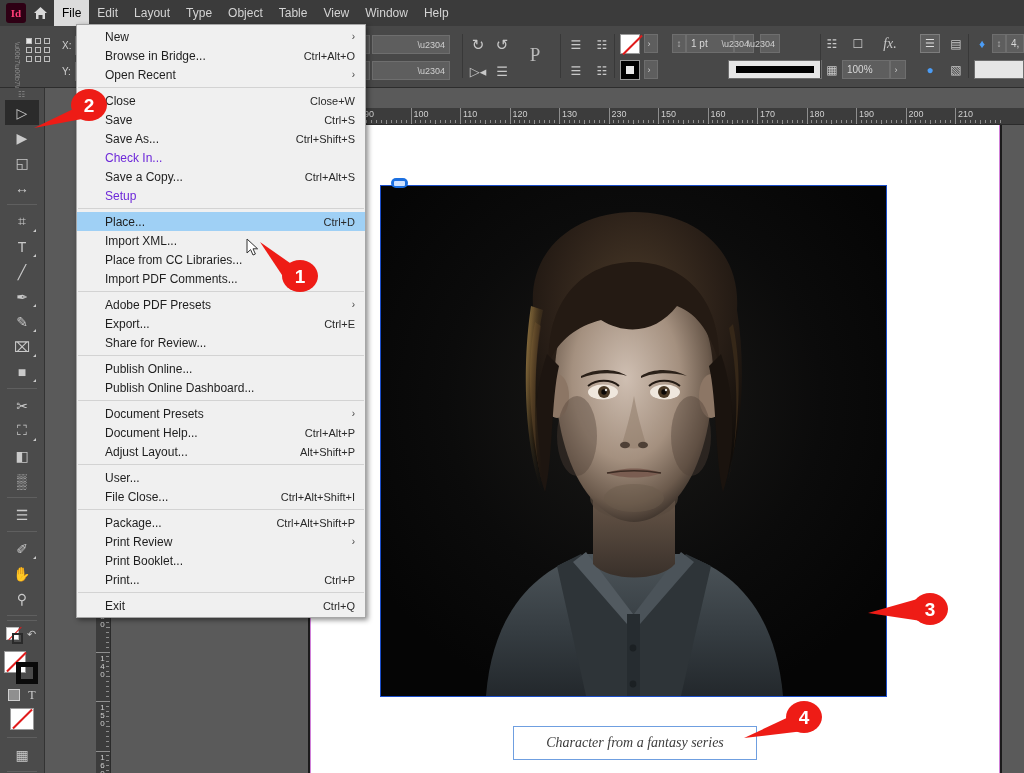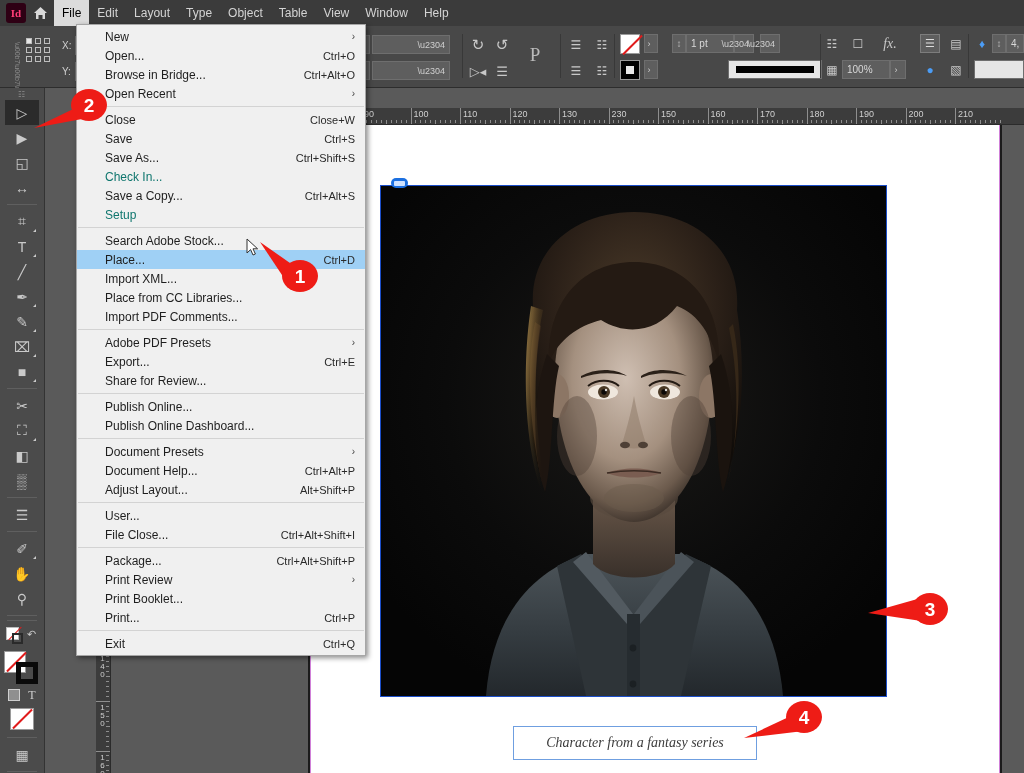--- a/index.html
+++ b/index.html
@@ -135,21 +135,21 @@
     position:absolute;left:76px;top:24px;width:290px;
     background:#f0f0f0;border:1px solid #a6a6a6;
     box-shadow:2px 2px 5px rgba(0,0,0,.45);
     padding:2px 0; z-index:50;
   }
   .mi{
     height:19px;display:flex;align-items:center;
     padding:0 10px 0 28px;color:#1e1e1e;font-size:12px;position:relative;
   }
   .mi.hl{background:#9fd0f5;}
-  .mi.dis{color:#0f766e;}
+  .mi.dis{color:#6d28d9;}
   .mi .sc{margin-left:auto;font-size:11px;color:#2a2a2a;}
   .mi .arw{margin-left:auto;color:#444;font-size:10px;}
   .mdiv{height:1px;background:#d3d3d3;margin:3px 1px;}
 
   
   .callout{position:absolute;z-index:80;}
 
   #cursor{position:absolute;left:246px;top:238px;z-index:70;}
 </style>
 </head>
@@ -832,24 +832,20 @@
     <span id="captiontext">Character from a fantasy series</span>
   </div>
 </div>
 
 <div id="filemenu">
     <div class="mi">
       <span>New</span>
       <span class="arw">›</span>
     </div>
     <div class="mi">
-      <span>Open...</span>
-      <span class="sc">Ctrl+O</span>
-    </div>
-    <div class="mi">
       <span>Browse in Bridge...</span>
       <span class="sc">Ctrl+Alt+O</span>
     </div>
     <div class="mi">
       <span>Open Recent</span>
       <span class="arw">›</span>
     </div>
     <div class="mdiv"></div>
     <div class="mi">
       <span>Close</span>
@@ -867,23 +863,20 @@
       <span>Check In...</span>
     </div>
     <div class="mi">
       <span>Save a Copy...</span>
       <span class="sc">Ctrl+Alt+S</span>
     </div>
     <div class="mi dis">
       <span>Setup</span>
     </div>
     <div class="mdiv"></div>
-    <div class="mi">
-      <span>Search Adobe Stock...</span>
-    </div>
     <div class="mi hl">
       <span>Place...</span>
       <span class="sc">Ctrl+D</span>
     </div>
     <div class="mi">
       <span>Import XML...</span>
     </div>
     <div class="mi">
       <span>Place from CC Libraries...</span>
     </div>

